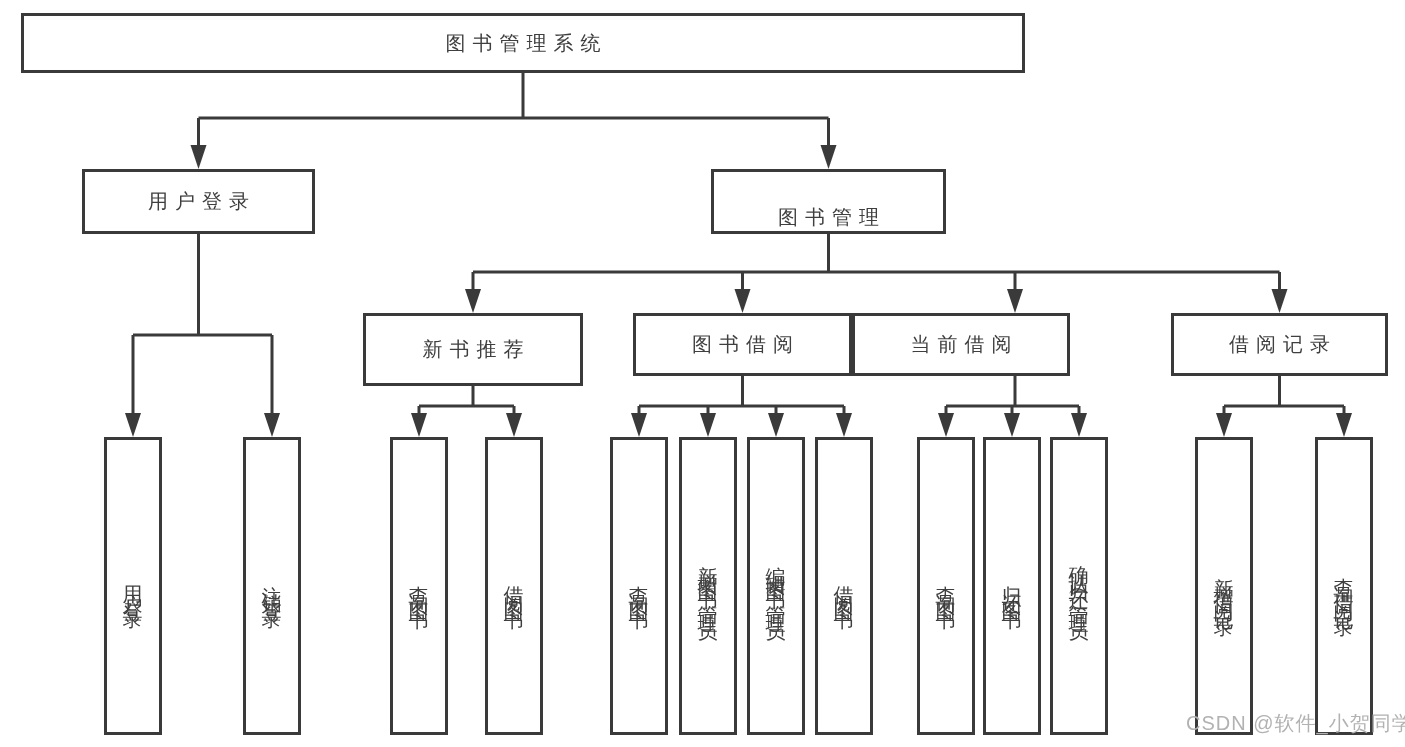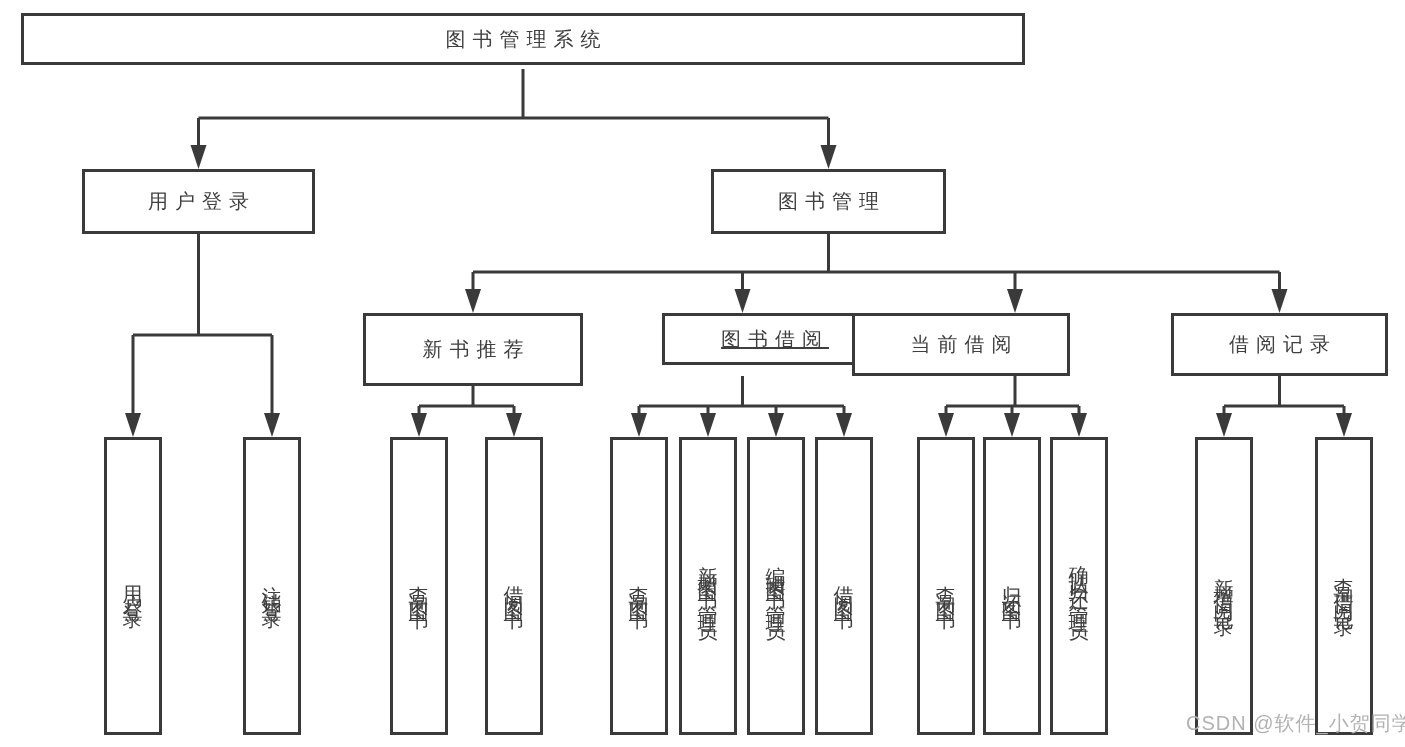--- a/index.html
+++ b/index.html
@@ -66,35 +66,35 @@
       <polygon points="1004,413 1020,413 1012,437"></polygon>
       <polygon points="1071,413 1087,413 1079,437"></polygon>
     </g>
     <g>
       <path d="M1279.5,376 L1279.5,406 M1224,406 L1344,406 M1224,406 L1224,418 M1344,406 L1344,418"></path>
       <polygon points="1216,413 1232,413 1224,437"></polygon>
       <polygon points="1336,413 1352,413 1344,437"></polygon>
     </g>
   </svg>
 
-  <div class="node" style="left:21px;top:13px;width:1004px;height:52px;">
+  <div class="node" style="left:21px;top:13px;width:1004px;height:60px;">
     <span class="lbl">图书管理系统</span>
   </div>
 
   <div class="node" style="left:82px;top:169px;width:233px;height:65px;">
     <span class="lbl">用户登录</span>
   </div>
-  <div class="node" style="left:711px;top:169px;width:235px;height:65px;">
+  <div class="node" style="left:711px;top:169px;width:235px;height:65px;align-items:flex-end;">
     <span class="lbl">图书管理</span>
   </div>
 
   <div class="node" style="left:363px;top:313px;width:220px;height:73px;">
     <span class="lbl">新书推荐</span>
   </div>
-  <div class="node" style="left:662px;top:313px;width:219px;height:52px;text-decoration:underline;">
+  <div class="node" style="left:633px;top:313px;width:219px;height:63px;">
     <span class="lbl">图书借阅</span>
   </div>
   <div class="node" style="left:852px;top:313px;width:218px;height:63px;">
     <span class="lbl">当前借阅</span>
   </div>
   <div class="node" style="left:1171px;top:313px;width:217px;height:63px;">
     <span class="lbl">借阅记录</span>
   </div>
 
   <div class="node leaf" style="left:104px;top:437px;width:58px;height:298px;">

